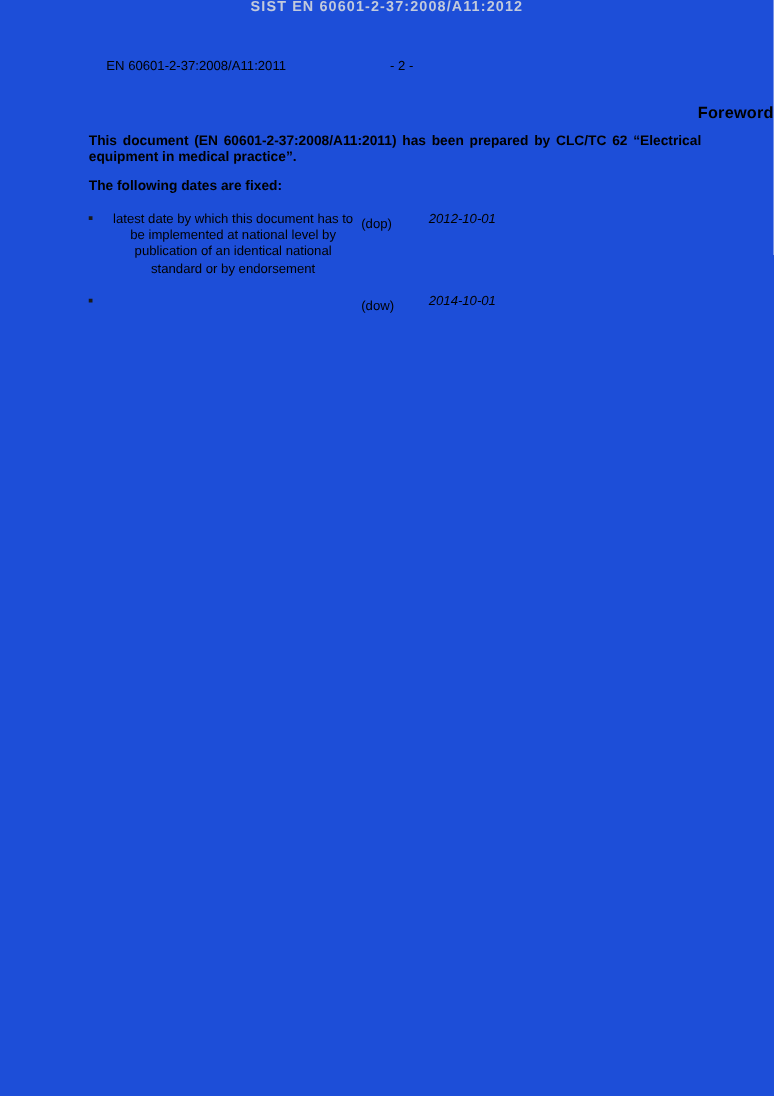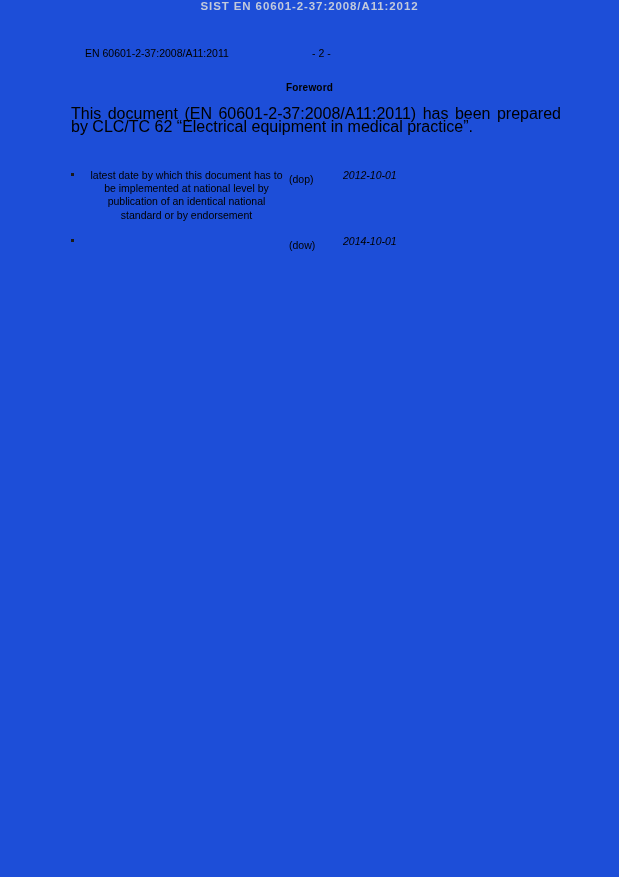--- a/index.html
+++ b/index.html
@@ -49,34 +49,35 @@
     left: 227px;
     top: 0;
   }
 
   
   .title {
     position: absolute;
     top: 82px;
     left: 0;
     width: 619px;
-    text-align: center;
-    font-size: 10px;
+    text-align: right;
+    font-size: 13px;
     font-weight: bold;
     letter-spacing: 0.2px;
   }
 
   
   .para {
     position: absolute;
     left: 71px;
     width: 490px;
-    font-size: 16px;
+    font-size: 11px;
     line-height: 13.2px;
     text-align: justify;
+    font-weight: bold;
   }
   .para.p-intro { top: 107px; }
   .para.p-dates { top: 143px; text-align: left; }
   .para.p-attention { top: 308px; }
 
   
   .bullet-list {
     position: absolute;
     left: 71px;
     width: 490px;
@@ -135,20 +136,21 @@
 
   <div class="doc-header">
     <span class="std-ref">EN 60601-2-37:2008/A11:2011</span>
     <span class="page-num">- 2 -</span>
   </div>
 
   <div class="title">Foreword</div>
 
   <div class="para p-intro">This document (EN 60601-2-37:2008/A11:2011) has been prepared by CLC/TC 62 “Electrical equipment in medical practice”.</div>
 
+  <div class="para p-dates">The following dates are fixed:</div>
 
   <div class="bullet-list">
 
     <div class="bullet-row">
       <span class="bullet-mark"></span>
       <span class="bullet-text">latest date by which this document has to be implemented at national level by publication of an identical national standard or by endorsement</span>
       <span class="bullet-code">(dop)</span>
       <span class="bullet-date">2012-10-01</span>
       <div class="spacer-row-1"></div>
     </div>

